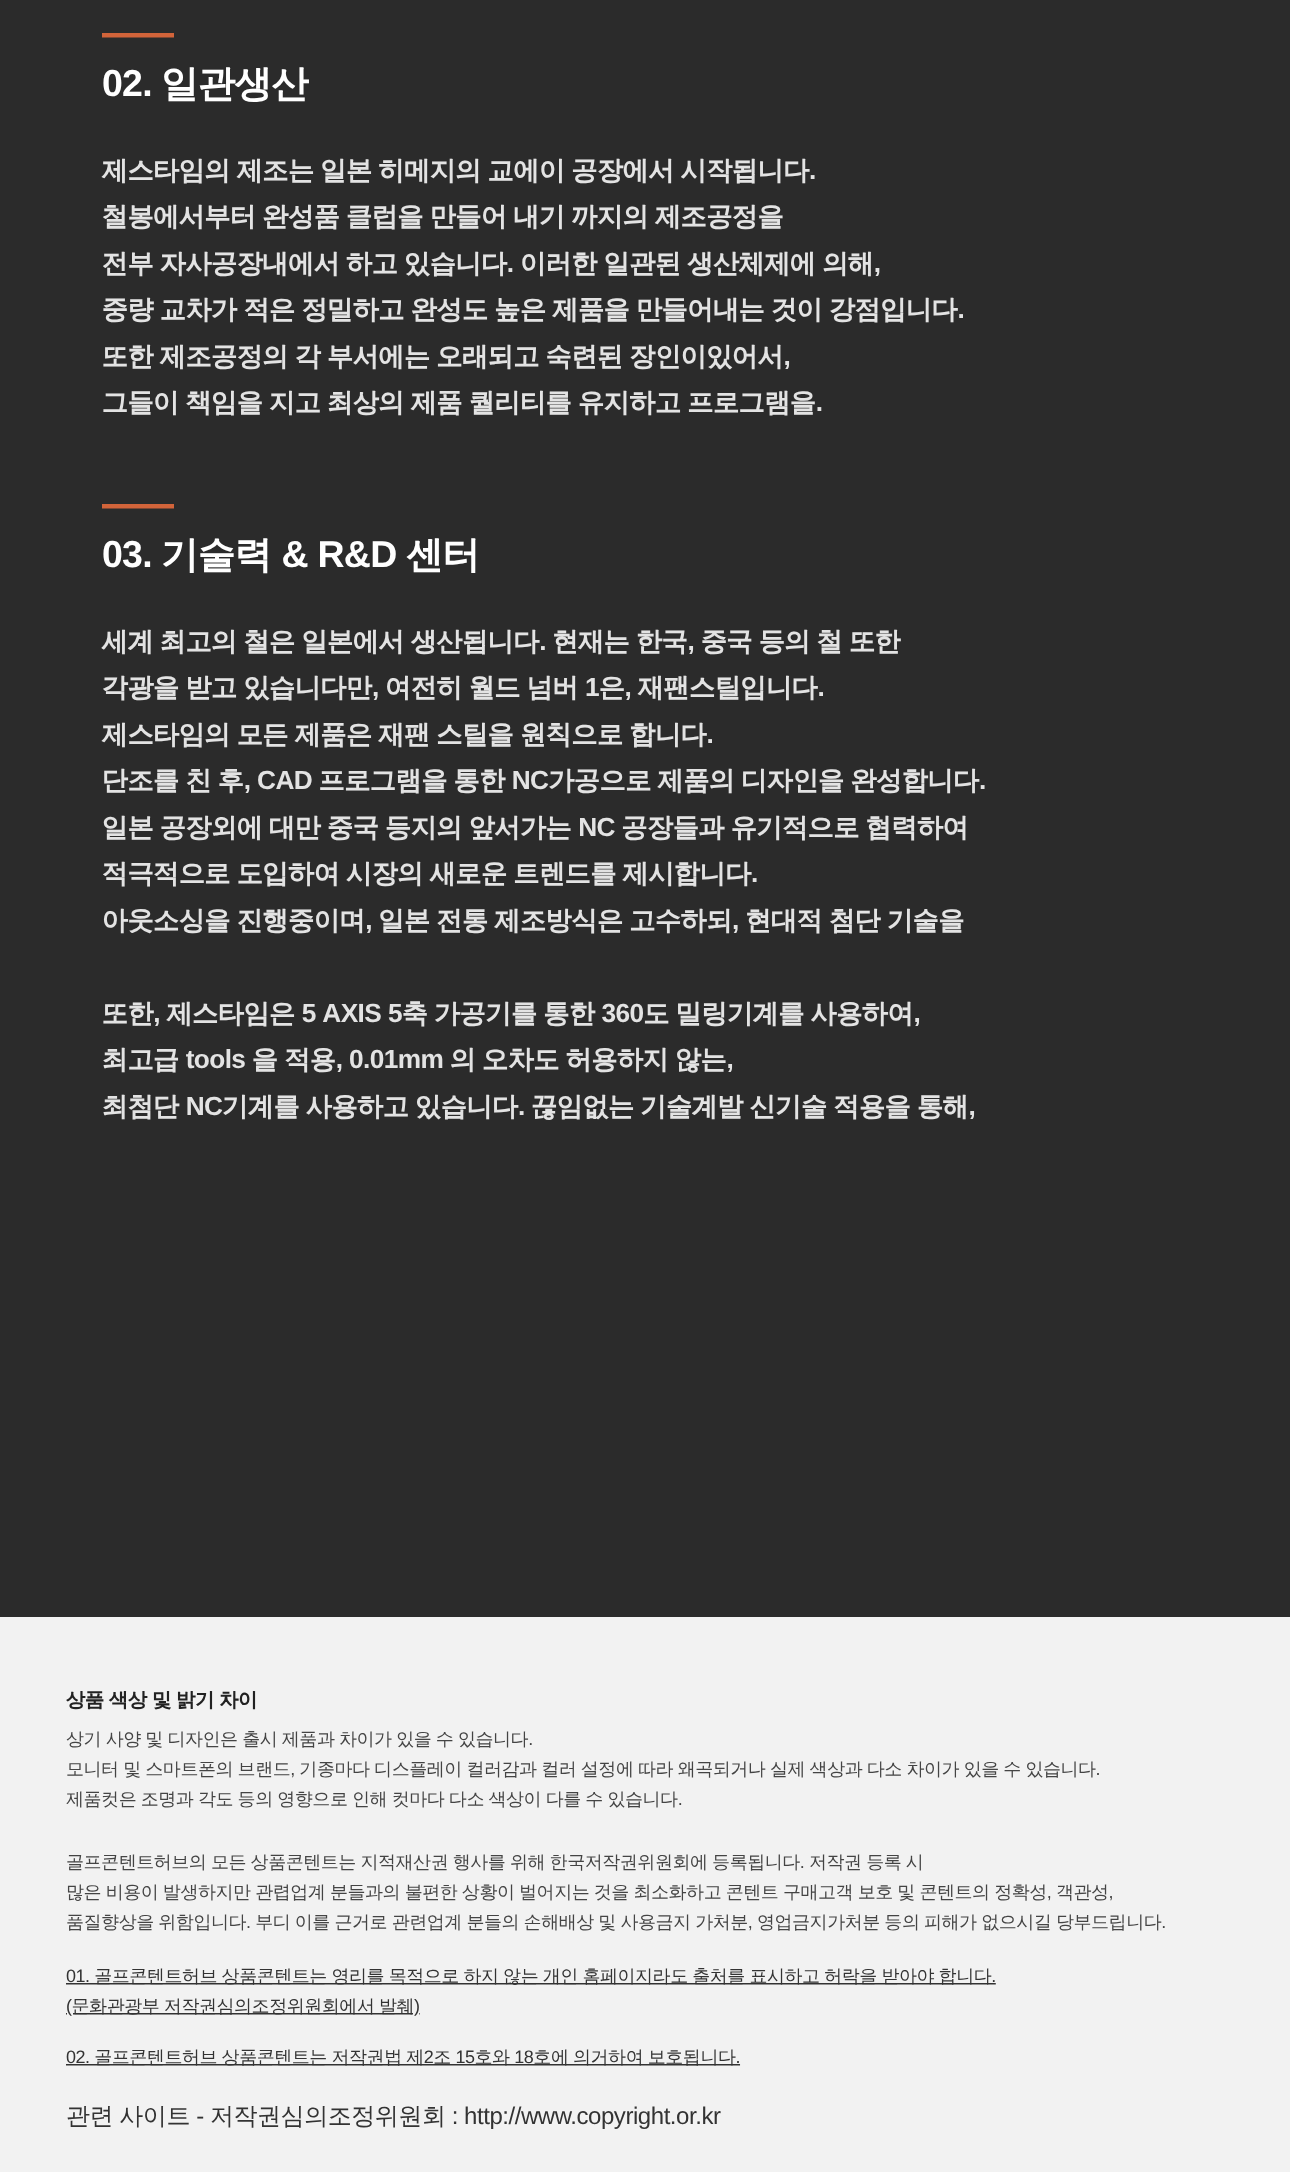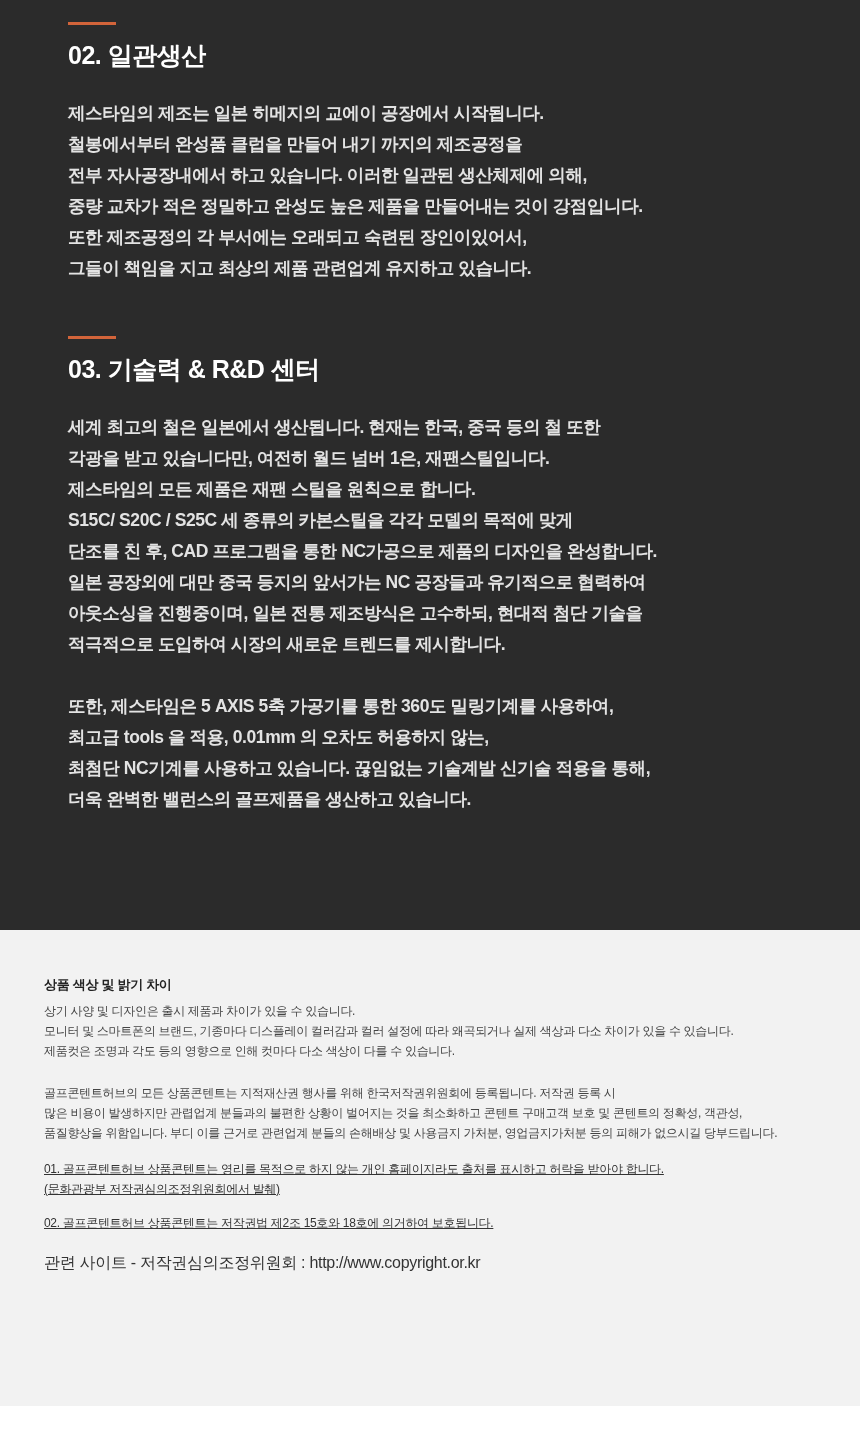--- a/index.html
+++ b/index.html
@@ -15,21 +15,21 @@
   }
   .page {
     width: 860px;
     height: 1448px;
     position: relative;
   }
   
   .dark-section {
     background: #2b2b2b;
     padding: 0 0 0 0;
-    height: 930px;
+    height: 1078px;
     box-sizing: border-box;
     position: relative;
   }
   .block {
     padding-left: 68px;
   }
   .block.first { padding-top: 22px; }
   .rule {
     width: 48px;
     height: 3px;
@@ -108,43 +108,41 @@
 
     <div class="block first">
       <div class="rule"></div>
       <h2 class="heading">02. 일관생산</h2>
       <div class="body-text">
         <p>제스타임의 제조는 일본 히메지의 교에이 공장에서 시작됩니다.</p>
         <p>철봉에서부터 완성품 클럽을 만들어 내기 까지의 제조공정을</p>
         <p>전부 자사공장내에서 하고 있습니다. 이러한 일관된 생산체제에 의해,</p>
         <p>중량 교차가 적은 정밀하고 완성도 높은 제품을 만들어내는 것이 강점입니다.</p>
         <p>또한 제조공정의 각 부서에는 오래되고 숙련된 장인이있어서,</p>
-        <p>그들이 책임을 지고 최상의 제품 관련업계 유지하고 있습니다.</p>
+        <p>그들이 책임을 지고 최상의 제품 퀄리티를 유지하고 프로그램을.</p>
       </div>
     </div>
 
     <div class="gap-between-blocks"></div>
 
     <div class="block">
       <div class="rule"></div>
       <h2 class="heading">03. 기술력 &amp; R&amp;D 센터</h2>
       <div class="body-text">
         <p>세계 최고의 철은 일본에서 생산됩니다. 현재는 한국, 중국 등의 철 또한</p>
         <p>각광을 받고 있습니다만, 여전히 월드 넘버 1은, 재팬스틸입니다.</p>
         <p>제스타임의 모든 제품은 재팬 스틸을 원칙으로 합니다.</p>
-        <p>S15C/ S20C / S25C 세 종류의 카본스틸을 각각 모델의 목적에 맞게</p>
         <p>단조를 친 후, CAD 프로그램을 통한 NC가공으로 제품의 디자인을 완성합니다.</p>
         <p>일본 공장외에 대만 중국 등지의 앞서가는 NC 공장들과 유기적으로 협력하여</p>
+        <p>적극적으로 도입하여 시장의 새로운 트렌드를 제시합니다.</p>
         <p>아웃소싱을 진행중이며, 일본 전통 제조방식은 고수하되, 현대적 첨단 기술을</p>
-        <p>적극적으로 도입하여 시장의 새로운 트렌드를 제시합니다.</p>
         <div class="para-gap"></div>
         <p>또한, 제스타임은 5 AXIS 5축 가공기를 통한 360도 밀링기계를 사용하여,</p>
         <p>최고급 tools 을 적용, 0.01mm 의 오차도 허용하지 않는,</p>
         <p>최첨단 NC기계를 사용하고 있습니다. 끊임없는 기술계발 신기술 적용을 통해,</p>
-        <p>더욱 완벽한 밸런스의 골프제품을 생산하고 있습니다.</p>
       </div>
     </div>
 
   </div>
 
   <div class="light-section">
 
     <div class="notice-block">
       <p class="notice-title">상품 색상 및 밝기 차이</p>
       <p class="notice-line">상기 사양 및 디자인은 출시 제품과 차이가 있을 수 있습니다.</p>

